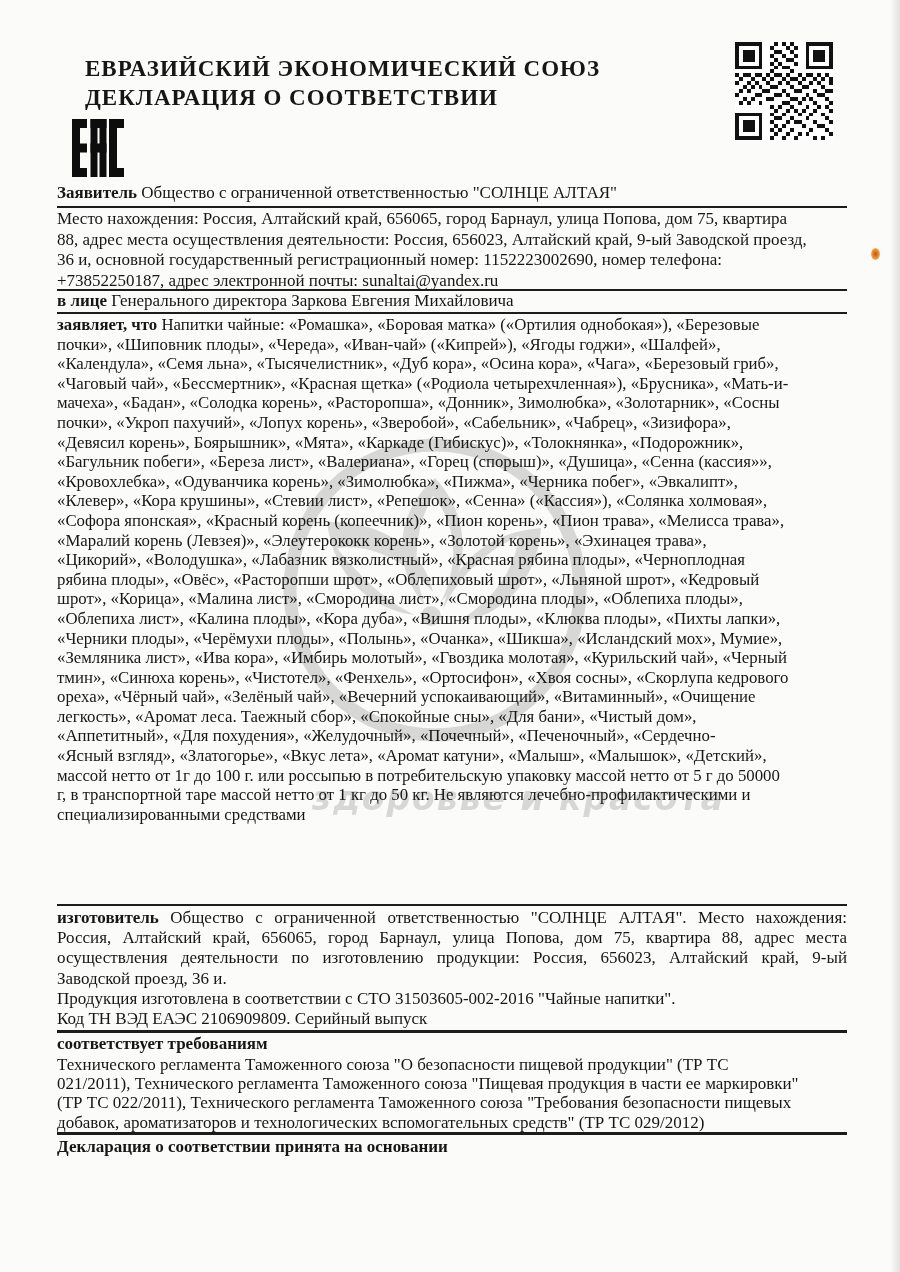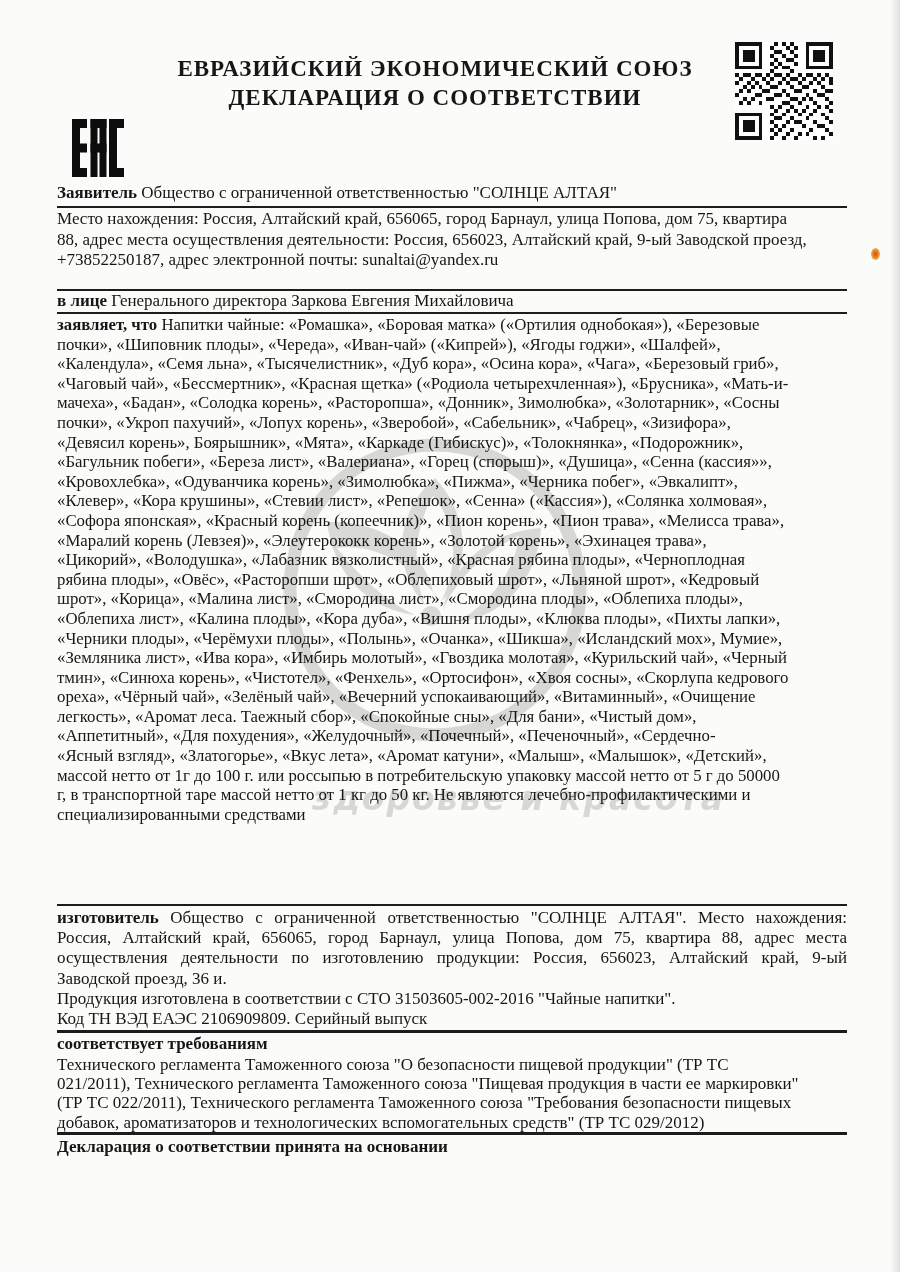--- a/index.html
+++ b/index.html
@@ -8,21 +8,21 @@
     width:900px;height:1272px;
     margin:0 auto;
     background:#fbfbf9;
     overflow:hidden;
     font-family:"Liberation Serif","DejaVu Serif",serif;
     color:#161616;
   }
   
   .title{
     position:absolute;left:85px;width:700px;
-    text-align:center;font-weight:bold;font-size:23px;
+    font-weight:bold;font-size:23px;
     letter-spacing:1px;white-space:nowrap;
   }
   .title1{top:56px;}
   .title2{top:85px;}
   .eac{position:absolute;left:72px;top:119px;}
   .qr{position:absolute;left:734px;top:42px;width:100px;height:98px;}
   
   .rule{position:absolute;left:57px;width:790px;height:2px;background:#1c1c1c;}
   .rule.thick{height:3px;}
   
@@ -277,20 +277,21 @@
 
     <div class="block s-applicant">
       <b>Заявитель </b><span>Общество с ограниченной ответственностью "СОЛНЦЕ АЛТАЯ"</span>
     </div>
 
     <div class="rule" style="top:206px"></div>
 
     <div class="block par s-location">
         <div>Место нахождения: Россия, Алтайский край, 656065, город Барнаул, улица Попова, дом 75, квартира</div>
         <div>88, адрес места осуществления деятельности: Россия, 656023, Алтайский край, 9-ый Заводской проезд,</div>
+        <div>36 и, основной государственный регистрационный номер: 1152223002690, номер телефона:</div>
         <div>+73852250187, адрес электронной почты: sunaltai@yandex.ru</div>
       </div>
 
     <div class="rule" style="top:289px"></div>
 
     <div class="block s-vlitse">
       <b>в лице </b><span>Генерального директора Заркова Евгения Михайловича</span>
     </div>
 
     <div class="rule" style="top:312px"></div>

